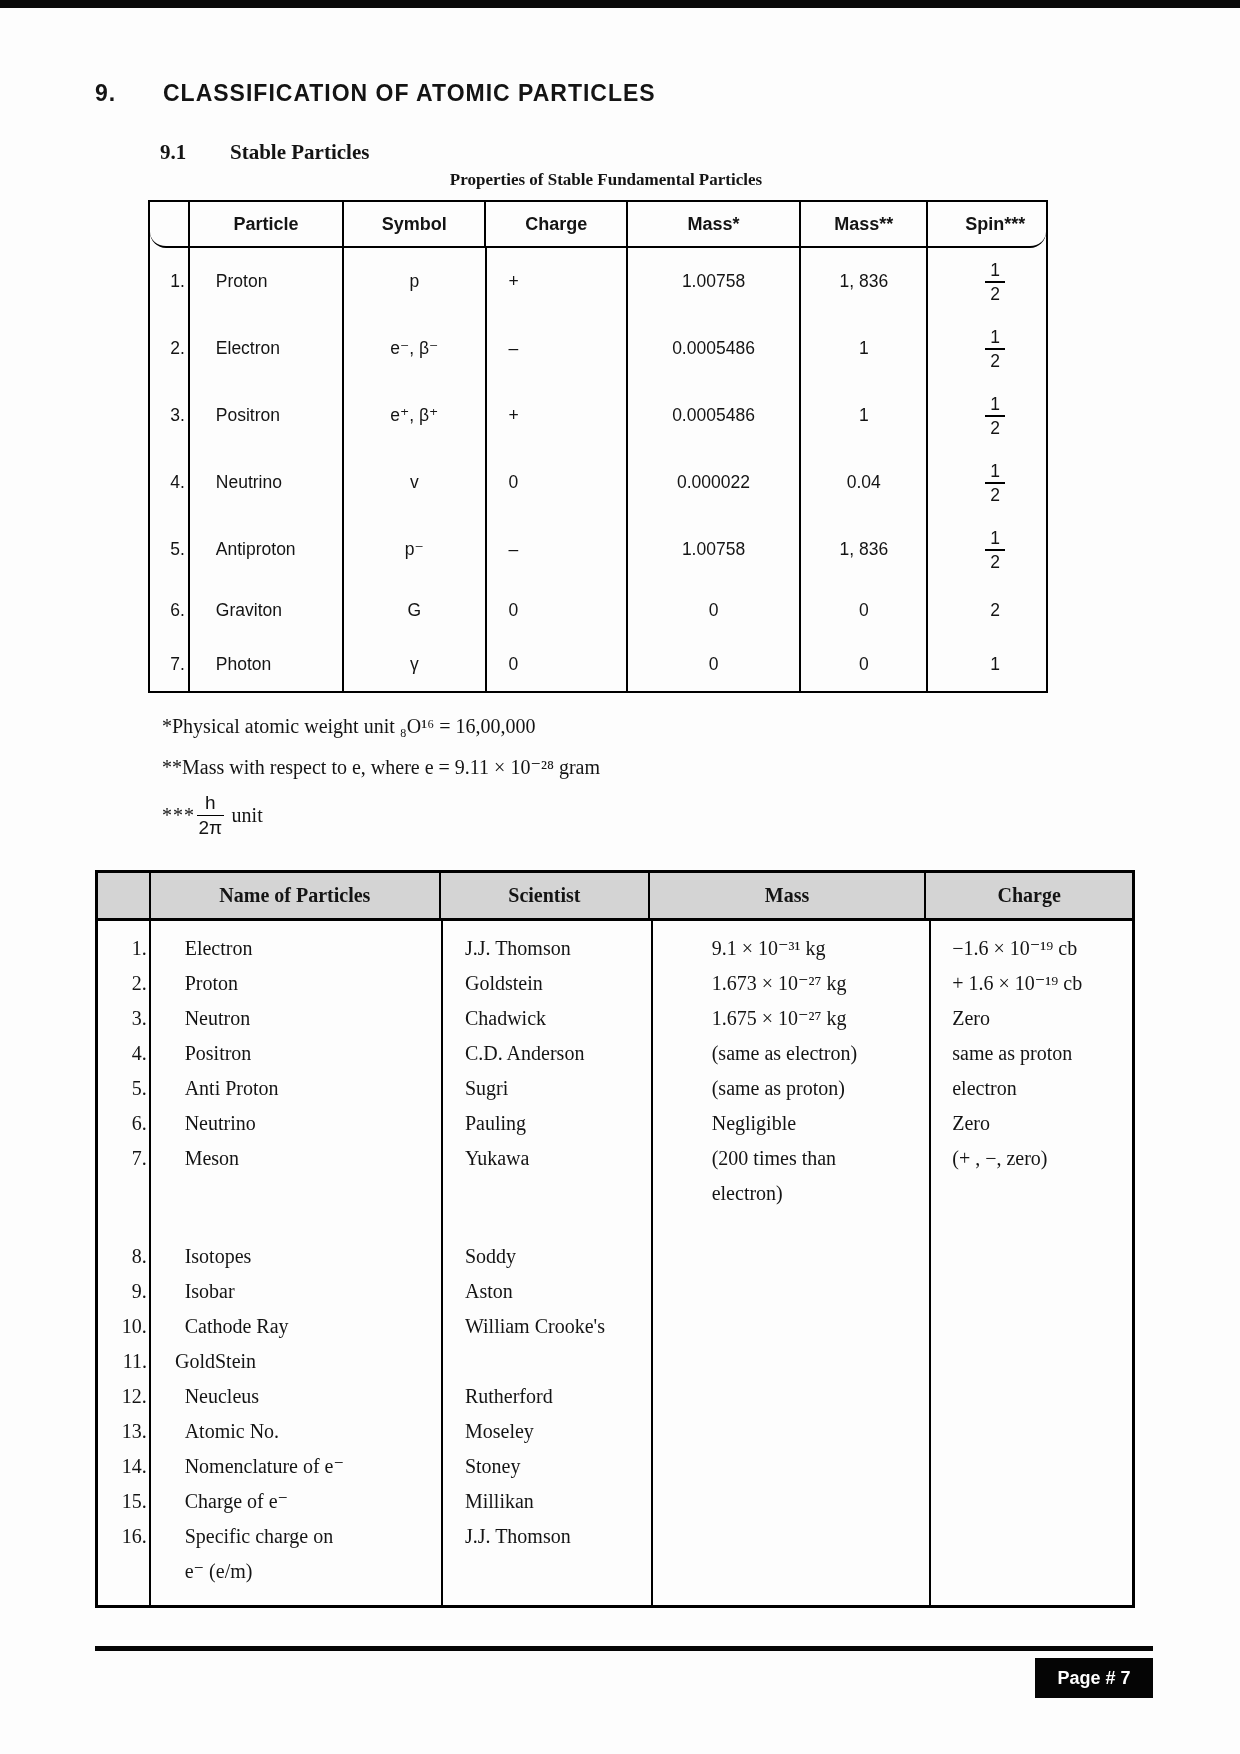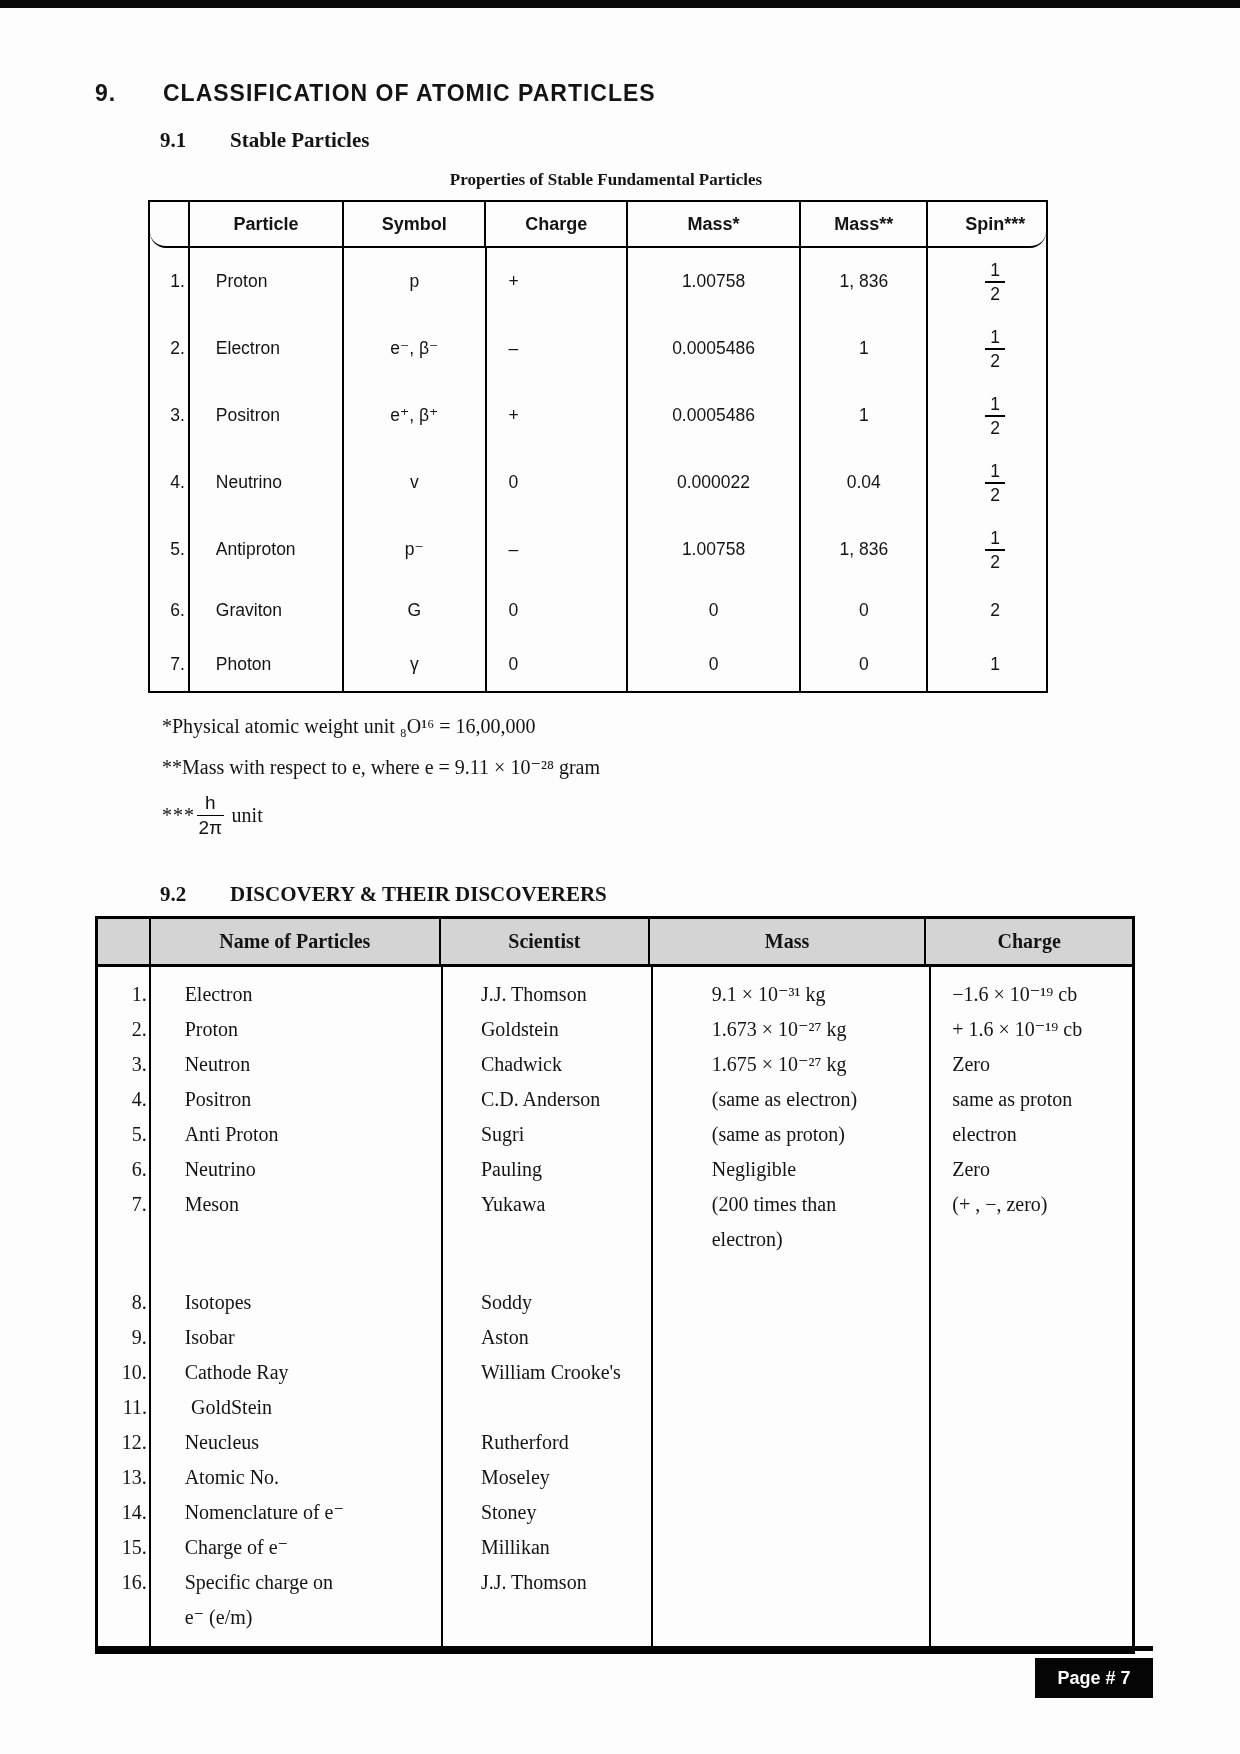--- a/index.html
+++ b/index.html
@@ -19,21 +19,21 @@
     display:flex;
     font-family:"Liberation Sans","DejaVu Sans",sans-serif;
     font-weight:bold;font-size:23px;letter-spacing:1px;
   }
   .sec-head .sec-num{width:68px;}
   .sub-head{
     position:absolute;left:160px;
     display:flex;
     font-weight:bold;font-size:21px;
   }
-  .sub1{top:128px;align-items:flex-end;}
+  .sub1{top:140px;align-items:flex-end;}
   .sub2{top:858px;margin-top:24px;}
   .sub-head .sub-num{width:70px;}
 
   
   .t1-title{
     position:absolute;top:170px;left:156px;width:900px;
     text-align:center;font-weight:bold;font-size:17px;
   }
   .t1{
     position:absolute;top:200px;left:148px;width:900px;
@@ -69,42 +69,42 @@
   .fns{position:absolute;top:712px;left:162px;font-size:20px;}
   .fn{line-height:28px;}
   .fn2{margin-top:13px;}
   .fn3{margin-top:12px;display:flex;align-items:center;}
   .fn3 .stars{letter-spacing:1px;}
   .fn3 .frac{font-family:"Liberation Sans","DejaVu Sans",sans-serif;font-size:19px;margin:0 8px 0 2px;}
   .fn3 .frac .fnum{border-bottom-width:1.5px;padding:0 8px 2px 8px;}
 
   
   .t2{
-    position:absolute;top:916px;left:95px;width:1040px;
+    position:absolute;top:870px;left:95px;width:1040px;
     border:3px solid #000;
     box-sizing:border-box;
     font-size:20px;
   }
   .t2 .hrow{display:flex;border-bottom:3px solid #000;background:#d4d4d4;height:45px;}
   .t2 .dhc{
     box-sizing:border-box;border-right:2.5px solid #000;
     display:flex;align-items:center;justify-content:center;
     font-weight:bold;font-size:20px;
   }
   .t2 .dhc:last-child{border-right:none;}
   .t2-body{padding-top:10px;padding-bottom:16px;}
   .t2 .brow{display:flex;align-items:flex-start;}
   .t2 .dcell{
     box-sizing:border-box;
     line-height:35px;
     white-space:pre-line;
   }
   .d0{width:53px;text-align:right;padding-right:4px;}
   .d1{width:292px;padding-left:34px;}
-  .d2{width:210px;padding-left:40px;}
+  .d2{width:210px;padding-left:24px;}
   .d3{width:278px;padding-left:62px;}
   .d4{width:207px;padding-left:26px;}
   .hd0{width:53px;}
   .hd1{width:292px;}
   .hd2{width:210px;}
   .hd3{width:278px;}
   .hd4{width:207px;}
   .t2 .gap{height:28px;}
   .t2-grid{position:absolute;top:0;bottom:0;left:0;right:0;pointer-events:none;}
   .t2-grid .vl{position:absolute;top:0;bottom:0;width:2.5px;background:#000;}

